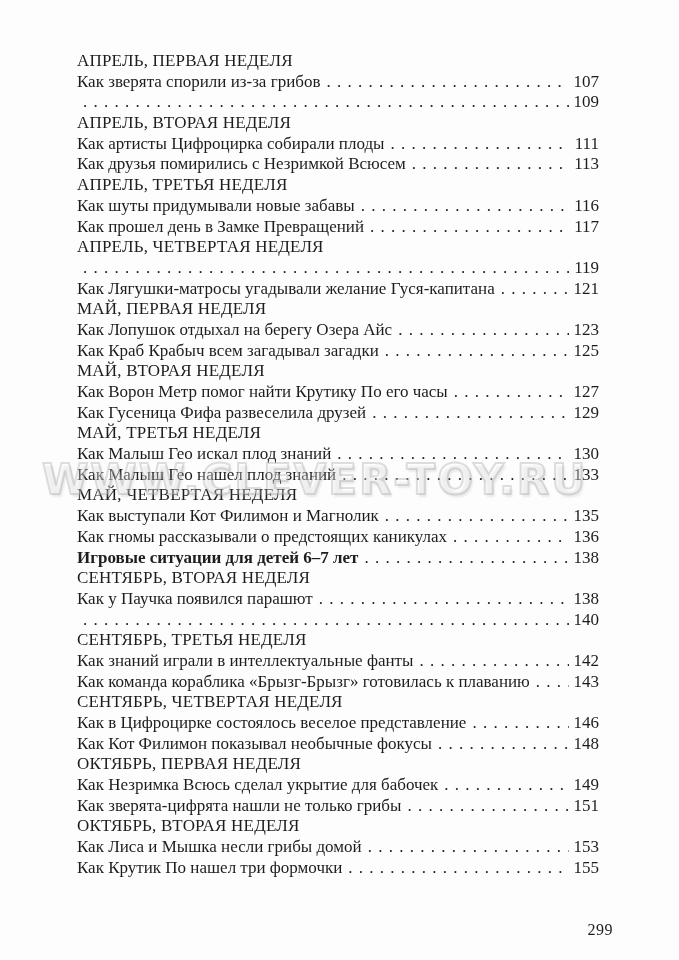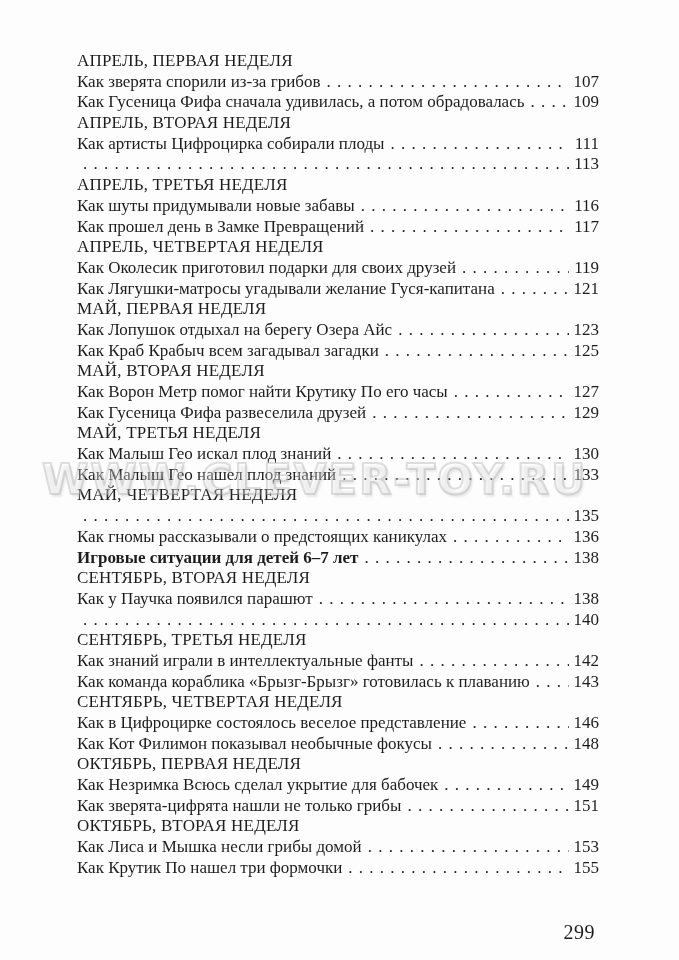--- a/index.html
+++ b/index.html
@@ -71,74 +71,73 @@
     white-space: nowrap;
     color: rgba(255, 255, 255, 0.25);
     -webkit-text-stroke: 2px rgba(158, 158, 158, 0.34);
     text-shadow: 2px 3px 2px rgba(150, 150, 150, 0.18);
     pointer-events: none;
     user-select: none;
   }
   .folio {
     position: absolute;
     top: 921px;
-    right: 84px;
-    font-size: 20px;
+    right: 66px;
+    font-size: 16px;
     letter-spacing: 0.5px;
   }
 </style>
 </head>
 <body>
 
 <div class="page">
 
   <div class="toc" id="toc-list">
       <div class="toc-line">
         <span class="section-header">АПРЕЛЬ, ПЕРВАЯ НЕДЕЛЯ</span>
       </div>
       <div class="toc-line">
         <span class="entry-title">Как зверята спорили из-за грибов</span>
         <span class="leader-dots">. . . . . . . . . . . . . . . . . . . . . . . . . . . . . . . . . . . . . . . . . . . . . . . . . . . . . . . . . . . . . . . . . . . . . . . . . . . . . . . . </span>
         <span class="entry-page">107</span>
       </div>
       <div class="toc-line">
-        <span class="entry-title">Как Гусеница Фифа сначала удивилась, а потом обрадовалась</span>
         <span class="leader-dots">. . . . . . . . . . . . . . . . . . . . . . . . . . . . . . . . . . . . . . . . . . . . . . . . . . . . . . . . . . . . . . . . . . . . . . . . . . . . . . . . </span>
         <span class="entry-page">109</span>
       </div>
       <div class="toc-line">
         <span class="section-header">АПРЕЛЬ, ВТОРАЯ НЕДЕЛЯ</span>
       </div>
       <div class="toc-line">
         <span class="entry-title">Как артисты Цифроцирка собирали плоды</span>
         <span class="leader-dots">. . . . . . . . . . . . . . . . . . . . . . . . . . . . . . . . . . . . . . . . . . . . . . . . . . . . . . . . . . . . . . . . . . . . . . . . . . . . . . . . </span>
         <span class="entry-page">111</span>
       </div>
       <div class="toc-line">
+        <span class="entry-title">Как друзья помирились с Незримкой Всюсем</span>
         <span class="leader-dots">. . . . . . . . . . . . . . . . . . . . . . . . . . . . . . . . . . . . . . . . . . . . . . . . . . . . . . . . . . . . . . . . . . . . . . . . . . . . . . . . </span>
         <span class="entry-page">113</span>
       </div>
       <div class="toc-line">
         <span class="section-header">АПРЕЛЬ, ТРЕТЬЯ НЕДЕЛЯ</span>
       </div>
       <div class="toc-line">
         <span class="entry-title">Как шуты придумывали новые забавы</span>
         <span class="leader-dots">. . . . . . . . . . . . . . . . . . . . . . . . . . . . . . . . . . . . . . . . . . . . . . . . . . . . . . . . . . . . . . . . . . . . . . . . . . . . . . . . </span>
         <span class="entry-page">116</span>
       </div>
       <div class="toc-line">
         <span class="entry-title">Как прошел день в Замке Превращений</span>
         <span class="leader-dots">. . . . . . . . . . . . . . . . . . . . . . . . . . . . . . . . . . . . . . . . . . . . . . . . . . . . . . . . . . . . . . . . . . . . . . . . . . . . . . . . </span>
         <span class="entry-page">117</span>
       </div>
       <div class="toc-line">
         <span class="section-header">АПРЕЛЬ, ЧЕТВЕРТАЯ НЕДЕЛЯ</span>
       </div>
       <div class="toc-line">
-        <span class="entry-title">Как Околесик приготовил подарки для своих друзей</span>
         <span class="leader-dots">. . . . . . . . . . . . . . . . . . . . . . . . . . . . . . . . . . . . . . . . . . . . . . . . . . . . . . . . . . . . . . . . . . . . . . . . . . . . . . . . </span>
         <span class="entry-page">119</span>
       </div>
       <div class="toc-line">
         <span class="entry-title">Как Лягушки-матросы угадывали желание Гуся-капитана</span>
         <span class="leader-dots">. . . . . . . . . . . . . . . . . . . . . . . . . . . . . . . . . . . . . . . . . . . . . . . . . . . . . . . . . . . . . . . . . . . . . . . . . . . . . . . . </span>
         <span class="entry-page">121</span>
       </div>
       <div class="toc-line">
         <span class="section-header">МАЙ, ПЕРВАЯ НЕДЕЛЯ</span>
@@ -176,20 +175,21 @@
       </div>
       <div class="toc-line">
         <span class="entry-title">Как Малыш Гео нашел плод знаний</span>
         <span class="leader-dots">. . . . . . . . . . . . . . . . . . . . . . . . . . . . . . . . . . . . . . . . . . . . . . . . . . . . . . . . . . . . . . . . . . . . . . . . . . . . . . . . </span>
         <span class="entry-page">133</span>
       </div>
       <div class="toc-line">
         <span class="section-header">МАЙ, ЧЕТВЕРТАЯ НЕДЕЛЯ</span>
       </div>
       <div class="toc-line">
+        <span class="entry-title">Как выступали Кот Филимон и Магнолик</span>
         <span class="leader-dots">. . . . . . . . . . . . . . . . . . . . . . . . . . . . . . . . . . . . . . . . . . . . . . . . . . . . . . . . . . . . . . . . . . . . . . . . . . . . . . . . </span>
         <span class="entry-page">135</span>
       </div>
       <div class="toc-line">
         <span class="entry-title">Как гномы рассказывали о предстоящих каникулах</span>
         <span class="leader-dots">. . . . . . . . . . . . . . . . . . . . . . . . . . . . . . . . . . . . . . . . . . . . . . . . . . . . . . . . . . . . . . . . . . . . . . . . . . . . . . . . </span>
         <span class="entry-page">136</span>
       </div>
       <div class="toc-line">
         <span class="entry-title bold">Игровые ситуации для детей 6–7 лет</span>

